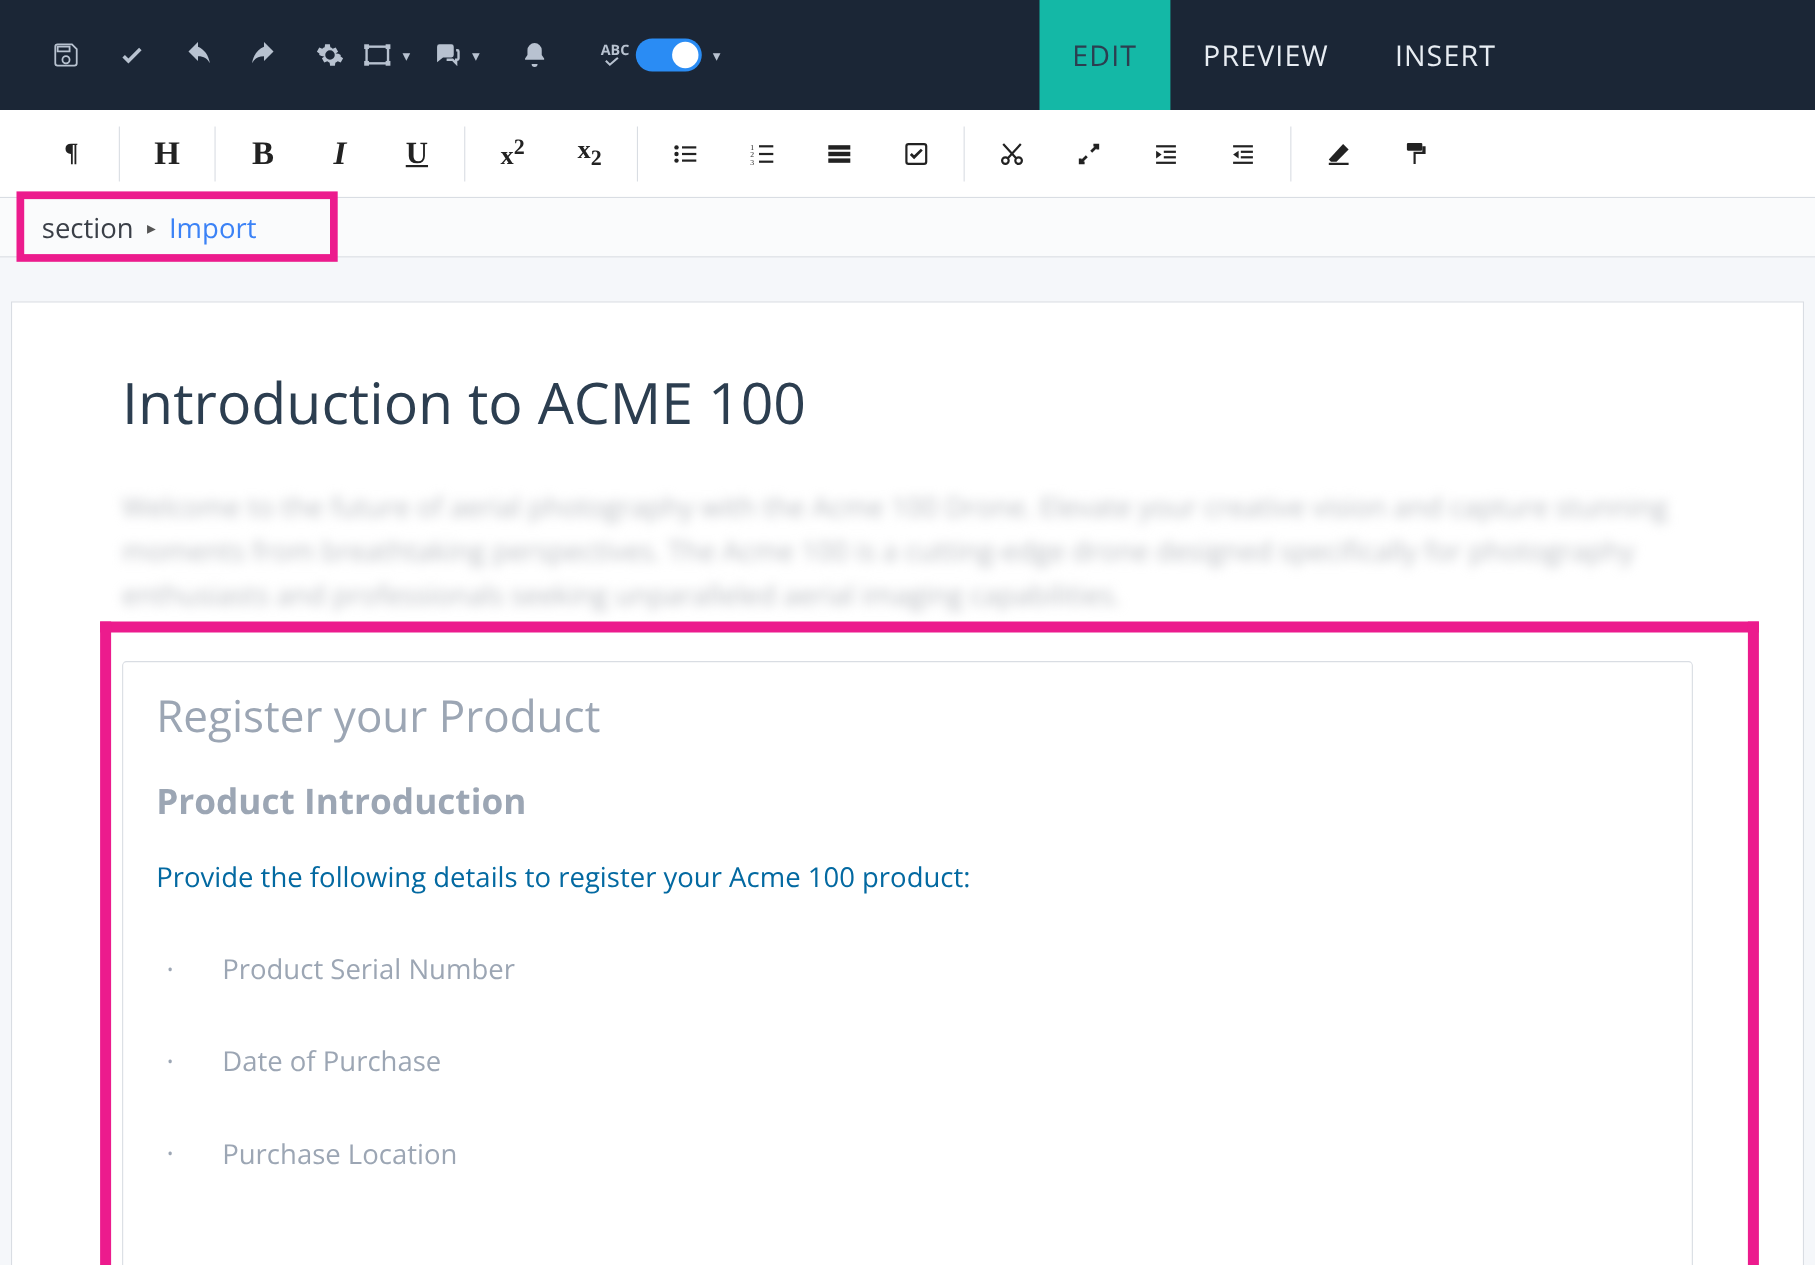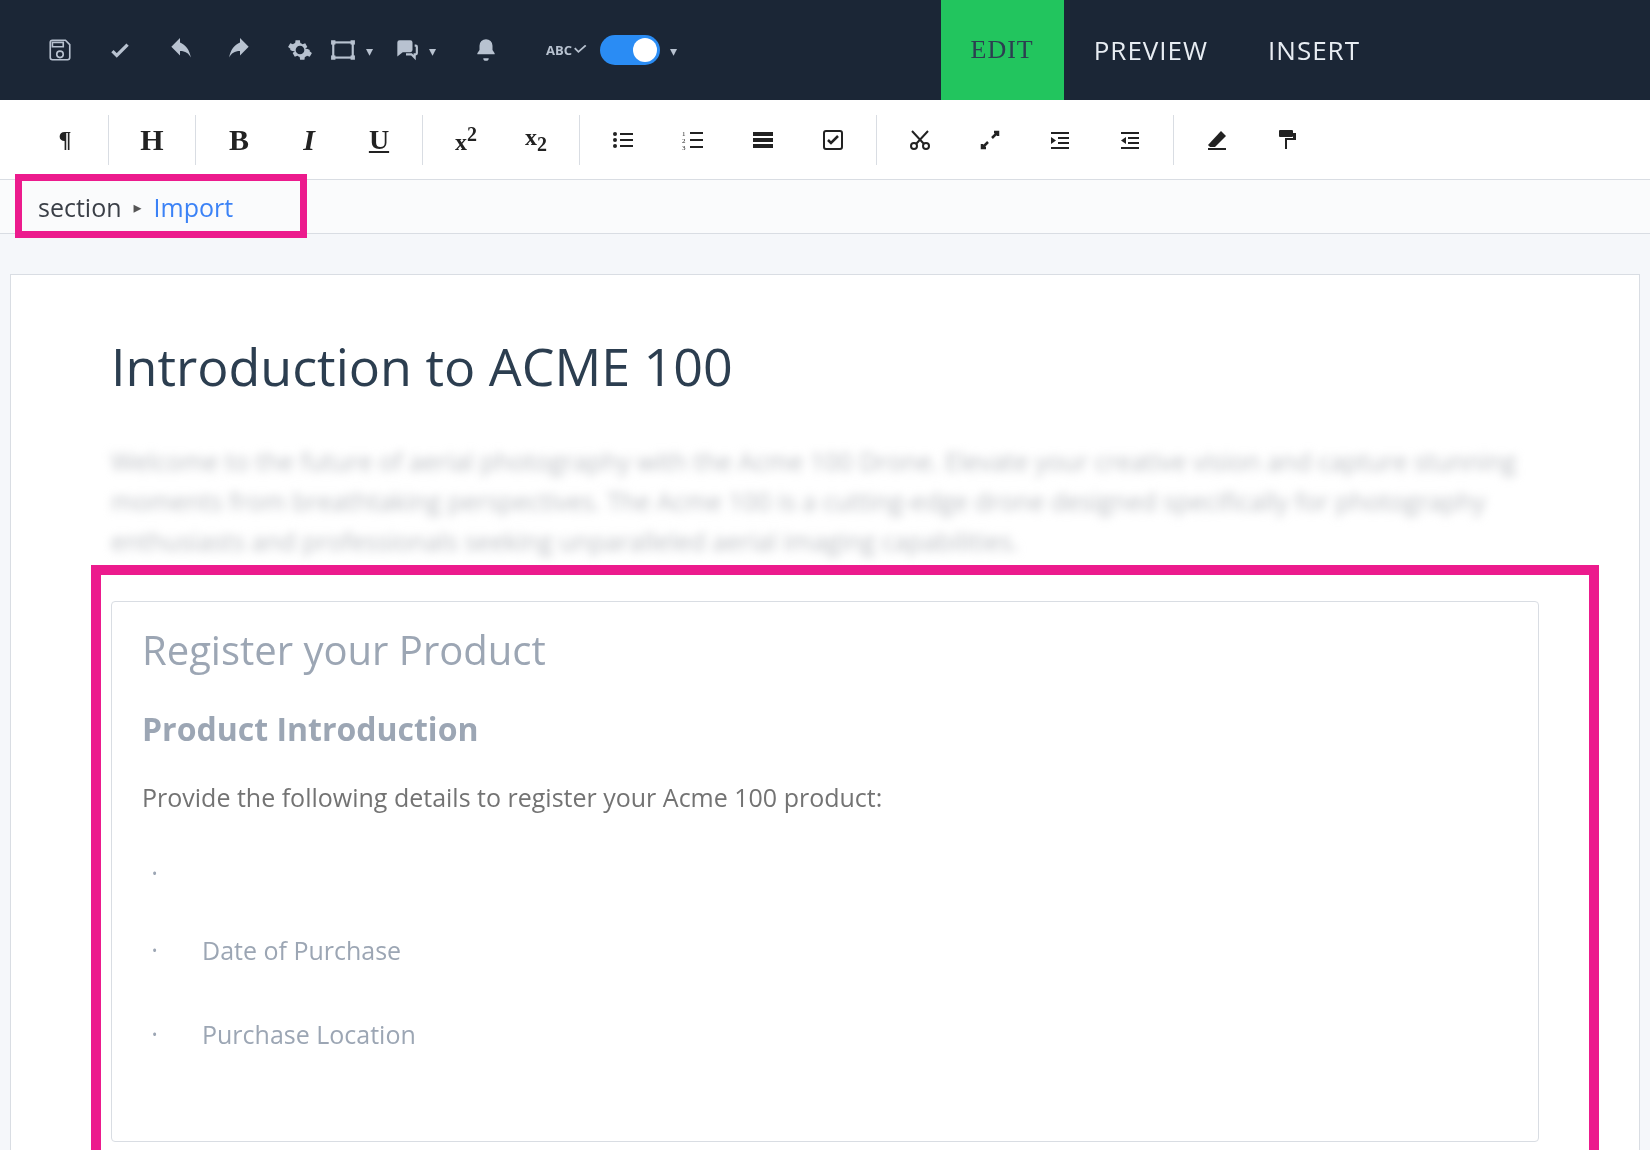--- a/index.html
+++ b/index.html
@@ -6,25 +6,25 @@
 body { font-family: "Segoe UI", "Open Sans", Arial, sans-serif; background: #f5f7fa; width: 1650px; height: 1150px; overflow: hidden; }
 
 
 .top-toolbar { background: #1b2636; height: 100px; display: flex; align-items: center; padding-left: 30px; }
 .top-toolbar .icon-btn { color: #b8c2d0; width: 60px; height: 100px; display: flex; align-items: center; justify-content: center; font-size: 26px; cursor: pointer; }
 .top-toolbar .icon-btn svg { width: 26px; height: 26px; fill: #b8c2d0; }
 .top-toolbar .group { display: flex; align-items: center; gap: 6px; margin-right: 20px; }
 .chev { font-size: 14px; color: #b8c2d0; margin-left: 4px; }
 .toggle { width: 60px; height: 30px; background: #2a8cf4; border-radius: 15px; position: relative; }
 .toggle .knob { position: absolute; right: 3px; top: 3px; width: 24px; height: 24px; background: #fff; border-radius: 50%; }
-.abc-check { font-size: 13px; color: #b8c2d0; font-weight: bold; display: flex; flex-direction: row; align-items: center; line-height: 1; }
+.abc-check { font-size: 13px; color: #b8c2d0; font-weight: bold; display: flex; flex-direction: column; align-items: center; line-height: 1; }
 
 .tabs { display: flex; margin-left: auto; height: 100px; }
 .tab { display: flex; align-items: center; justify-content: center; padding: 0 30px; font-size: 26px; color: #e8edf3; cursor: pointer; letter-spacing: 1px; }
-.tab.active { background: #22c55e; color: #2c3e50; font-family: Liberation Serif, serif; }
+.tab.active { background: #14b8a6; color: #2c3e50; }
 
 
 .format-toolbar { background: #fff; height: 80px; display: flex; align-items: center; padding-left: 40px; border-bottom: 1px solid #d9dde3; }
 .format-toolbar .fbtn { width: 50px; height: 50px; display: flex; align-items: center; justify-content: center; color: #222; font-size: 24px; cursor: pointer; font-family: Georgia, serif; }
 .format-toolbar .fbtn svg { width: 24px; height: 24px; fill: #222; }
 .format-toolbar .divider { width: 1px; height: 50px; background: #d9dde3; margin: 0 18px; }
 .format-toolbar .spacer { width: 20px; }
 
 
 .crumb-bar { background: #fafbfc; height: 54px; border-bottom: 1px solid #d9dde3; position: relative; text-align: right; }
@@ -39,21 +39,21 @@
 .doc-title { font-size: 52px; font-weight: 400; color: #2c3e50; margin-bottom: 40px; }
 .doc-para { font-size: 25px; color: #bcbfc4; filter: blur(5px); line-height: 1.6; margin-bottom: 30px; user-select: none; }
 
 .reused-highlight { position: absolute; left: 80px; right: 40px; top: 290px; bottom: 0; border: 10px solid #ec1b8d; border-bottom: none; pointer-events: none; }
 
 .reused-box { border: 1px solid #d9dde3; border-radius: 4px; padding: 20px 30px 40px 30px; margin-top: 40px; }
 .reused-label { font-size: 23px; color: #586272; font-weight: bold; margin-bottom: 20px; }
 .reused-label a { color: #2176d2; text-decoration: none; font-weight: bold; }
 .reused-h2 { font-size: 40px; font-weight: 400; color: #9ca6b4; margin-bottom: 30px; }
 .reused-h3 { font-size: 32px; font-weight: bold; color: #9ca6b4; margin-bottom: 30px; }
-.reused-p { font-size: 25px; color: #737373; margin-bottom: 50px; }
+.reused-p { font-size: 25px; color: #0369a1; margin-bottom: 50px; }
 .reused-ul { list-style: none; padding-left: 10px; }
 .reused-ul li { font-size: 25px; color: #9ca6b4; margin-bottom: 50px; display: flex; align-items: center; }
 .reused-ul li .bullet { color: #9ca6b4; font-size: 14px; width: 50px; }
 </style>
 </head>
 <body>
 
 <div class="top-toolbar">
   <div class="icon-btn">
     <svg viewBox="0 0 24 24">
@@ -248,20 +248,21 @@
 
     <div class="reused-highlight"></div>
 
     <div class="reused-box">
       <h2 class="reused-h2">Register your Product</h2>
       <h3 class="reused-h3">Product Introduction</h3>
       <p class="reused-p">Provide the following details to register your Acme 100 product:</p>
       <ul class="reused-ul">
         <li>
             <span class="bullet">•</span>
+            <span>Product Serial Number</span>
           </li>
         <li>
             <span class="bullet">•</span>
             <span>Date of Purchase</span>
           </li>
         <li>
             <span class="bullet">•</span>
             <span>Purchase Location</span>
           </li>
       </ul>

